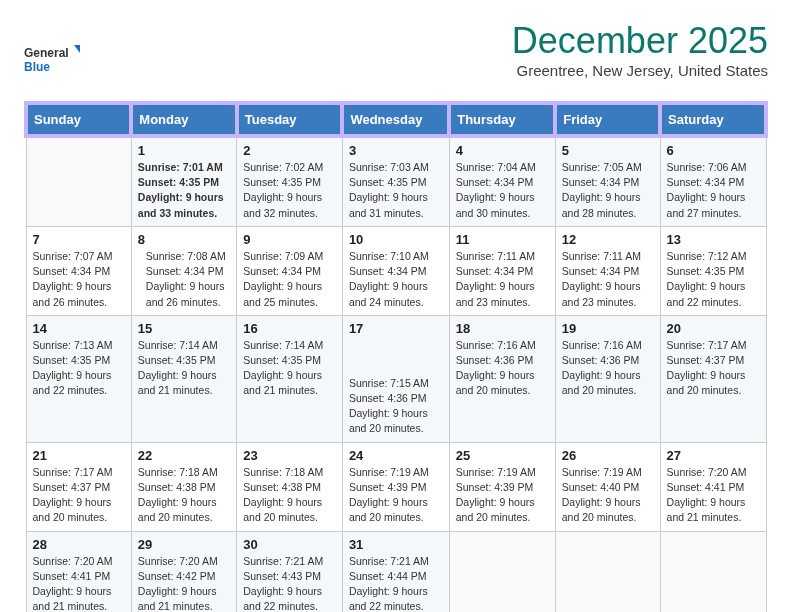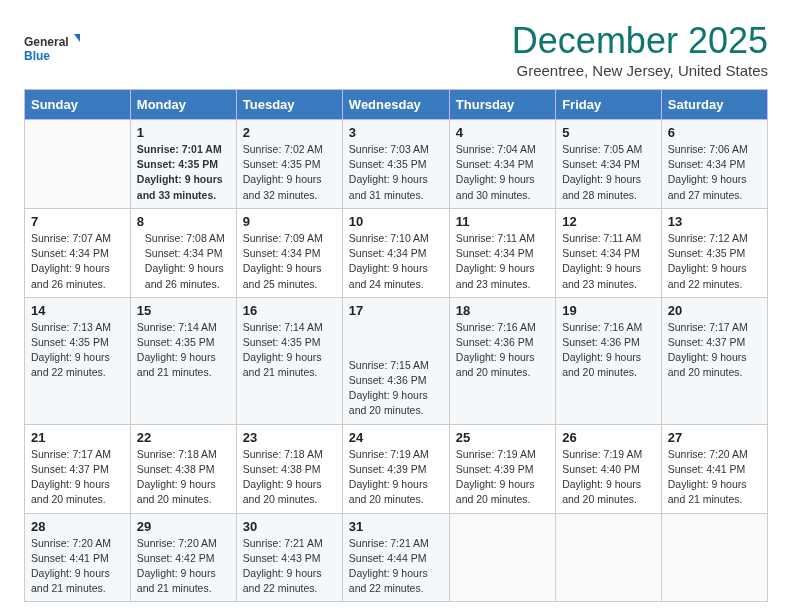--- a/index.html
+++ b/index.html
@@ -6,22 +6,22 @@
     body {
       font-family: Arial, sans-serif;
       background: #fff;
       width: 792px;
       min-height: 612px;
       padding: 20px 24px;
     }
     .header {
       display: flex;
       justify-content: space-between;
-      align-items: center;
-      margin-bottom: 10px;
+      align-items: flex-end;
+      margin-bottom: 22px;
     }
     .logo {
       display: flex;
       align-items: center;
       gap: 4px;
     }
     .title-block { text-align: right; }
     .month-title {
       font-size: 36px;
       font-weight: 300;
@@ -36,21 +36,21 @@
       border-collapse: collapse;
       font-size: 11px;
     }
     thead tr th {
       background-color: #3a7abf;
       color: #fff;
       padding: 7px 6px;
       text-align: left;
       font-size: 13px;
       font-weight: 600;
-      border: 1px solid #c4b5fd;
+      border: 4px solid #c4b5fd;
     }
     tbody tr td {
       border: 1px solid #ccc;
       vertical-align: top;
       padding: 5px 6px;
       height: 88px;
       width: 108px;
       color: #333;
       background: #fff;
     }

